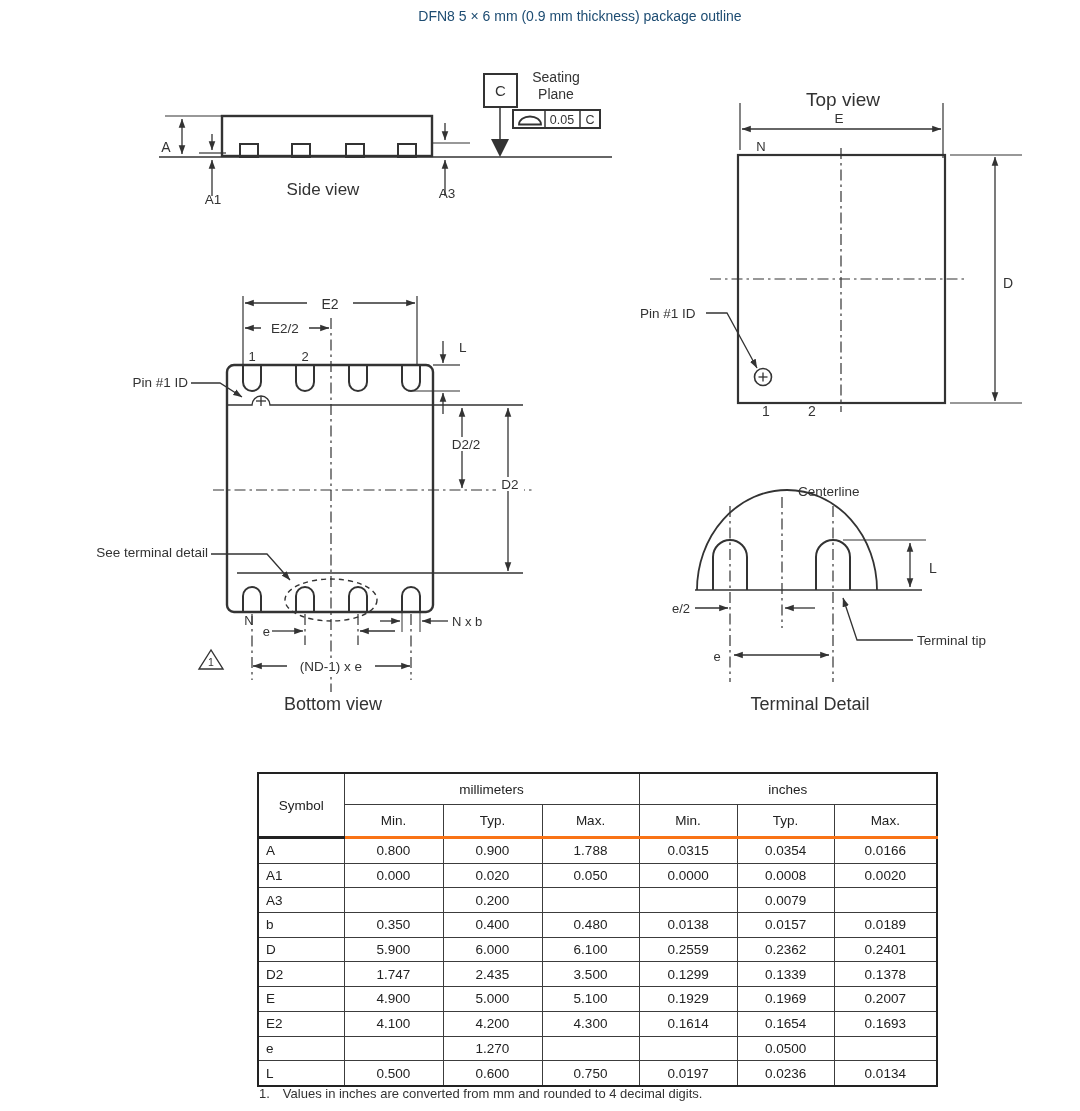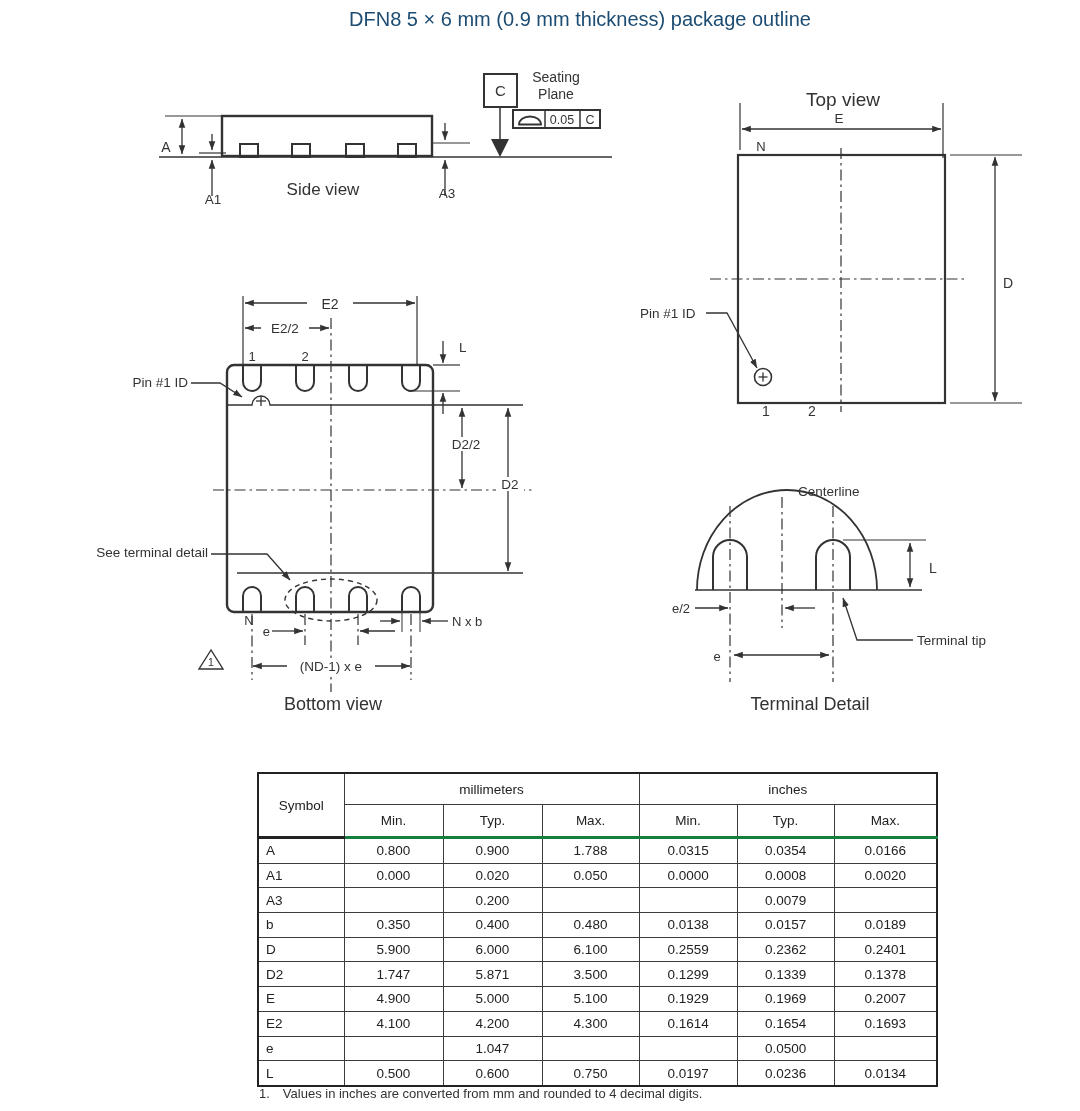--- a/index.html
+++ b/index.html
@@ -1,40 +1,40 @@
 <!DOCTYPE html>
 <html><head>
 <meta charset="utf-8">
 <style>
   html,body{margin:0;padding:0;background:#fff;}
   #page{position:relative;width:1080px;height:1111px;background:#fff;overflow:hidden;
         font-family:"Liberation Sans",sans-serif;color:#333;}
   #doc-title{position:absolute;left:580px;top:8px;transform:translateX(-50%);
-        white-space:nowrap;font-size:20px;color:#1d4c72;}
+        white-space:nowrap;font-size:14px;color:#1d4c72;}
   svg.drawing{position:absolute;left:0;top:0;}
   svg.drawing text{font-family:"Liberation Sans",sans-serif;fill:#333;}
   .t10{font-size:10.5px}.t12{font-size:12.5px}.t13{font-size:13px}
   .t135{font-size:13.5px}.t14{font-size:14px}.t15{font-size:15px}
   .t17{font-size:17px}.t18{font-size:18px}.t19{font-size:19px}
   .ln{stroke:#333;fill:none;}
   .thin{stroke-width:1.2;}
   .dim{stroke-width:1.3;}
   .body{stroke-width:2.4;fill:#fff;}
   .term{stroke-width:2;fill:none;}
   .cl{stroke-width:1.2;stroke-dasharray:11 4 2.5 4;}
   .whitebg{fill:#fff;stroke:none;}
   
   #dim-table{position:absolute;left:257px;top:772px;width:681px;
         border-collapse:collapse;table-layout:fixed;background:#fff;
         font-size:13.5px;color:#222;}
   #dim-table th,#dim-table td{border:1px solid #3c3c3c;padding:0;vertical-align:middle;}
   #dim-table{border:2px solid #222;}
   #dim-table th{font-weight:normal;}
   #dim-table tr.hdr1 th{height:30px;}
-  #dim-table tr.hdr2 th{height:31px;border-bottom:3px solid #15803d;}
+  #dim-table tr.hdr2 th{height:31px;border-bottom:3px solid #f97316;}
   #dim-table th.symbol{border-bottom:3px solid #222;margin-top:48px;}
   #dim-table tr.data td{height:23.7px;text-align:center;}
   #dim-table tr.data td.sym{text-align:left;padding-left:7px;}
   #footnote{position:absolute;left:259px;top:1086px;display:flex;gap:13px;
         font-size:13px;color:#333;}
 </style>
 </head>
 <body>
 
 <div id="page">
@@ -298,21 +298,21 @@
       <td>5.900</td>
       <td>6.000</td>
       <td>6.100</td>
       <td>0.2559</td>
       <td>0.2362</td>
       <td>0.2401</td>
     </tr>
     <tr class="data">
       <td class="sym">D2</td>
       <td>1.747</td>
-      <td>5.871</td>
+      <td>2.435</td>
       <td>3.500</td>
       <td>0.1299</td>
       <td>0.1339</td>
       <td>0.1378</td>
     </tr>
     <tr class="data">
       <td class="sym">E</td>
       <td>4.900</td>
       <td>5.000</td>
       <td>5.100</td>
@@ -325,21 +325,21 @@
       <td>4.100</td>
       <td>4.200</td>
       <td>4.300</td>
       <td>0.1614</td>
       <td>0.1654</td>
       <td>0.1693</td>
     </tr>
     <tr class="data">
       <td class="sym">e</td>
       <td></td>
-      <td>1.047</td>
+      <td>1.270</td>
       <td></td>
       <td></td>
       <td>0.0500</td>
       <td></td>
     </tr>
     <tr class="data">
       <td class="sym">L</td>
       <td>0.500</td>
       <td>0.600</td>
       <td>0.750</td>

